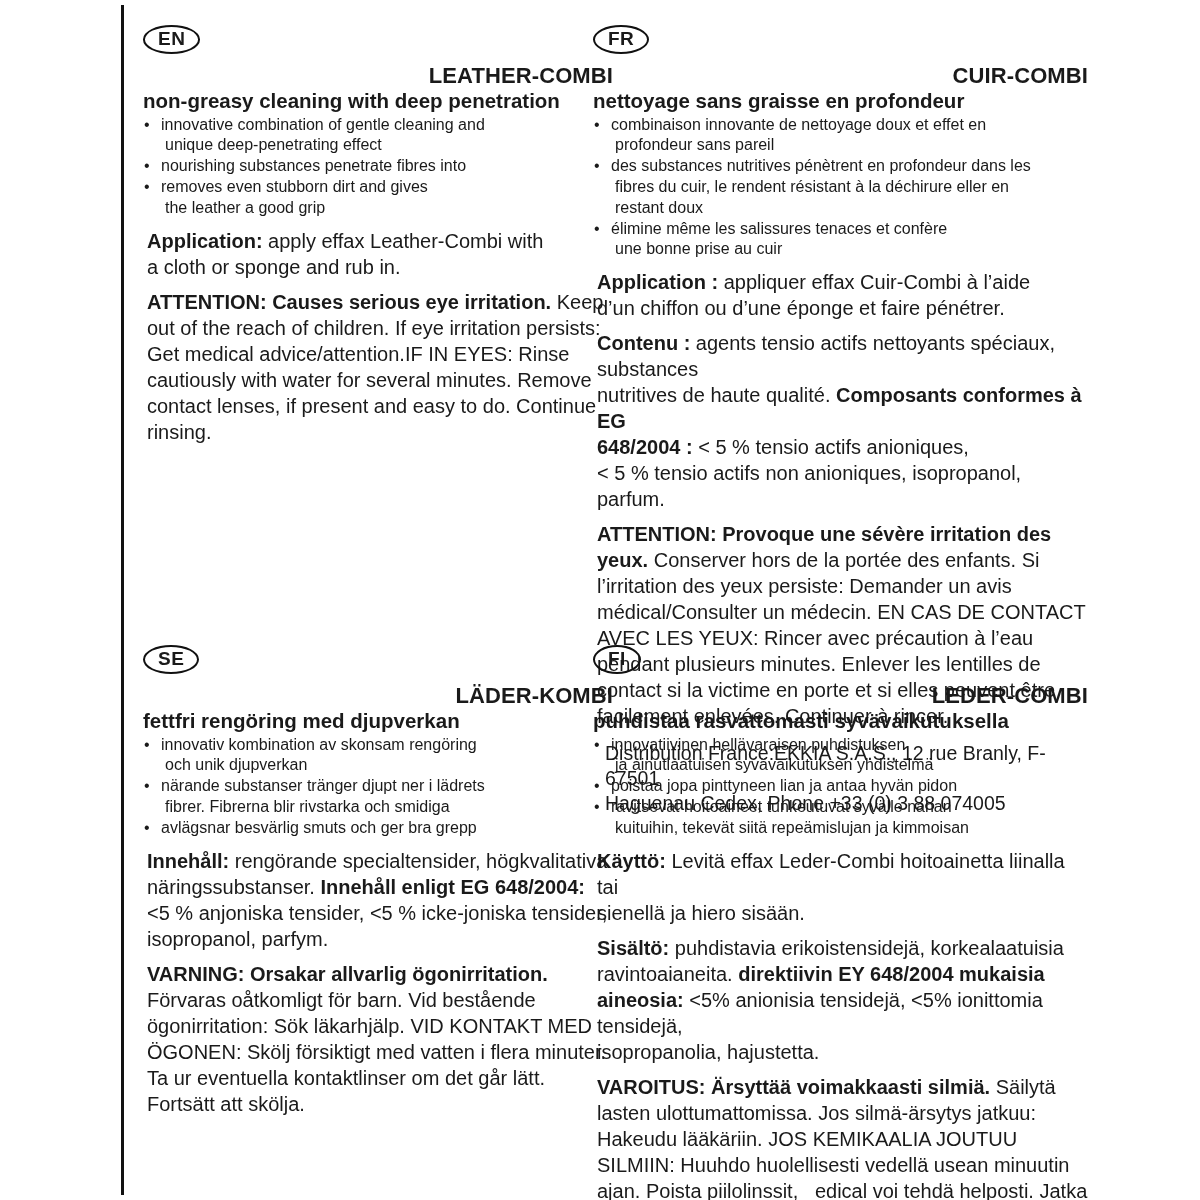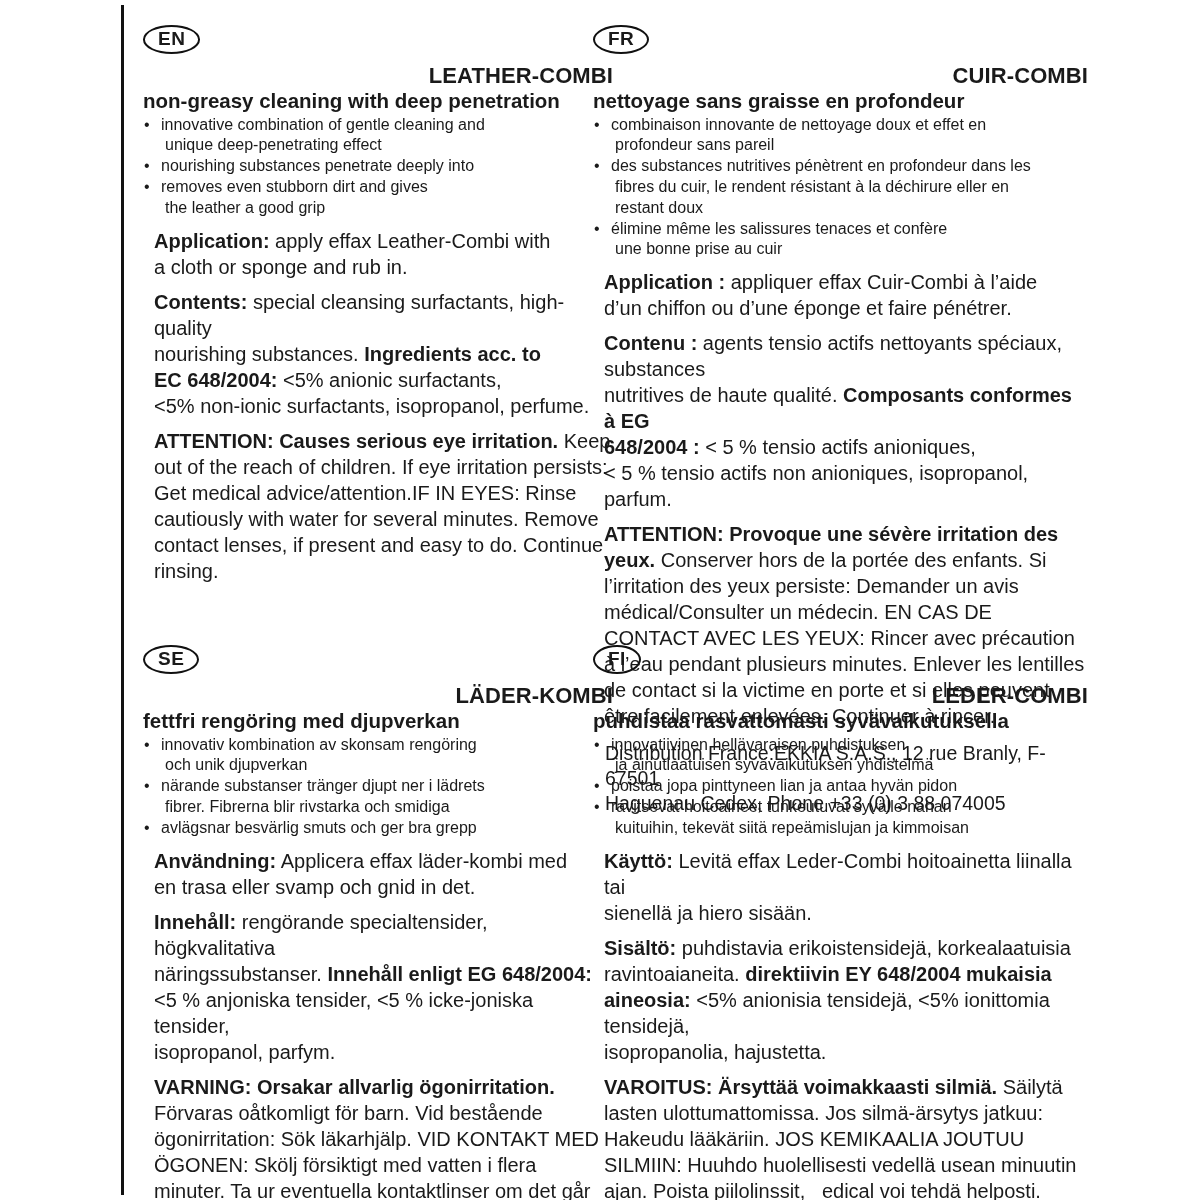--- a/index.html
+++ b/index.html
@@ -91,21 +91,21 @@
     top: 0;
   }
   ul.bullets li .cont {
     display: block;
     padding-left: 4px;
   }
 
   .para {
     font-size: 20px;
     line-height: 1.3;
-    margin: 0 0 9px 11px;
+    margin: 0 0 9px 4px;
   }
   .para:last-child { margin-bottom: 0; }
   .para b { font-weight: bold; }
 
   .addr {
     font-size: 19.5px;
     line-height: 1.27;
     margin: 12px;
   }
 
@@ -121,33 +121,29 @@
   <div class="col col-left row-top">
     <div class="lang-badge">EN</div>
     <div class="product-name">LEATHER-COMBI</div>
     <div class="tagline">non-greasy cleaning with deep penetration</div>
     <ul class="bullets">
       <li>
         <span>innovative combination of gentle cleaning and</span>
         <span class="cont nowrap-block">unique deep-penetrating effect</span>
       </li>
       <li>
-        <span>nourishing substances penetrate deeply into</span>
+        <span>nourishing substances penetrate fibres into</span>
       </li>
       <li>
         <span>removes even stubborn dirt and  gives</span>
         <span class="cont nowrap-block">the leather a good grip</span>
       </li>
     </ul>
     <p class="para nowrap-block"><b>Application:</b><span> apply effax Leather-Combi with
 a cloth or sponge and rub in.</span></p>
-    <p class="para nowrap-block"><b>Contents:</b><span> special cleansing surfactants, high-quality
-nourishing substances. </span><b>Ingredients acc. to
-EC 648/2004:</b><span> &lt;5% anionic surfactants,
-&lt;5% non-ionic surfactants, isopropanol, perfume.</span></p>
     <p class="para"><b>ATTENTION:  Causes serious eye irritation.</b><span> Keep out of the reach of children. If eye irritation persists: Get medical advice/attention.IF IN EYES: Rinse cautiously with water for several minutes. Remove contact lenses, if present and easy to do. Continue rinsing.</span></p>
   </div>
 
   <div class="col col-right row-top">
     <div class="lang-badge">FR</div>
     <div class="product-name">CUIR-COMBI</div>
     <div class="tagline">nettoyage sans graisse en profondeur</div>
     <ul class="bullets">
       <li>
         <span>combinaison innovante de nettoyage doux et effet en</span>
@@ -184,22 +180,20 @@
         <span class="cont nowrap-block">och unik djupverkan</span>
       </li>
       <li>
         <span>närande substanser tränger djupt ner i lädrets</span>
         <span class="cont nowrap-block">fibrer. Fibrerna blir rivstarka och smidiga</span>
       </li>
       <li>
         <span>avlägsnar besvärlig smuts och ger bra grepp</span>
       </li>
     </ul>
-    <p class="para nowrap-block"><b>Användning:</b><span> Applicera effax läder-kombi med
-en trasa eller svamp och gnid in det.</span></p>
     <p class="para nowrap-block"><b>Innehåll:</b><span> rengörande specialtensider, högkvalitativa
 näringssubstanser. </span><b>Innehåll enligt EG 648/2004:</b><span>
 &lt;5 % anjoniska tensider, &lt;5 % icke-joniska tensider,
 isopropanol, parfym.</span></p>
     <p class="para"><b>VARNING: Orsakar allvarlig ögonirritation.</b><span> Förvaras oåtkomligt för barn. Vid bestående ögonirritation: Sök läkarhjälp. VID KONTAKT MED ÖGONEN: Skölj försiktigt med vatten i flera minuter. Ta ur eventuella kontaktlinser om det går lätt. Fortsätt att skölja.</span></p>
   </div>
 
   <div class="col col-right row-bottom">
     <div class="lang-badge">FI</div>
     <div class="product-name">LEDER-COMBI</div>

